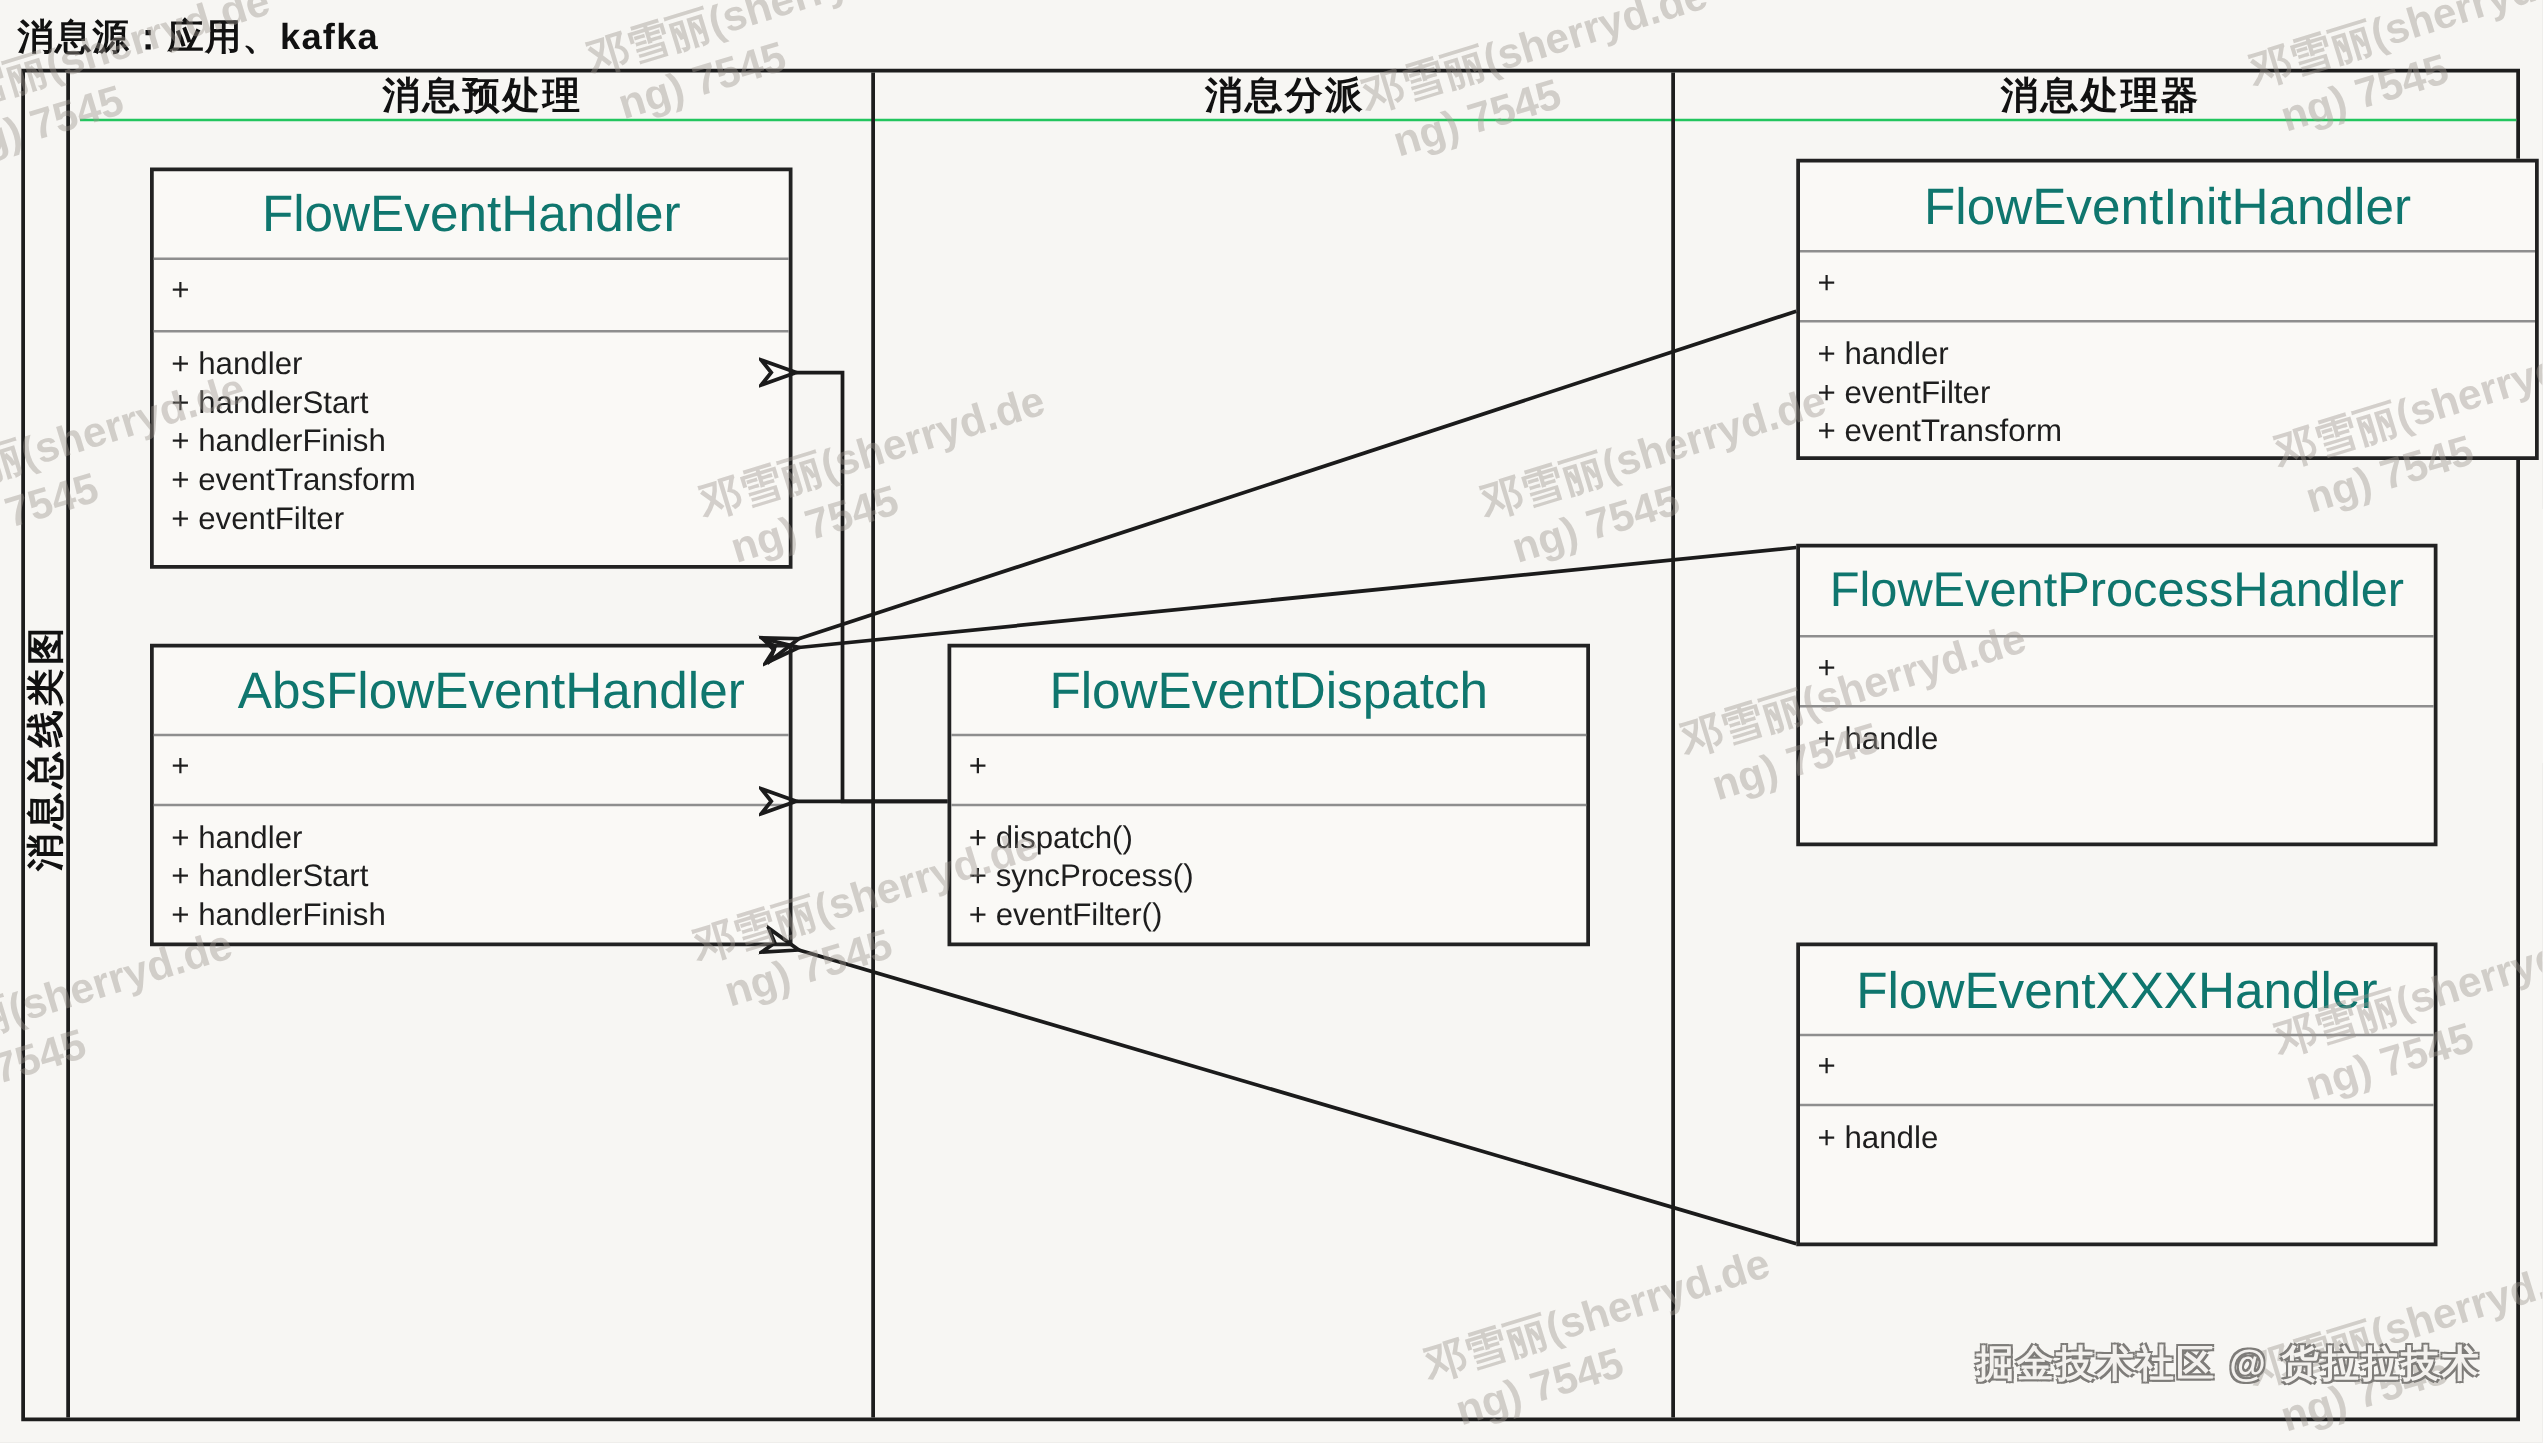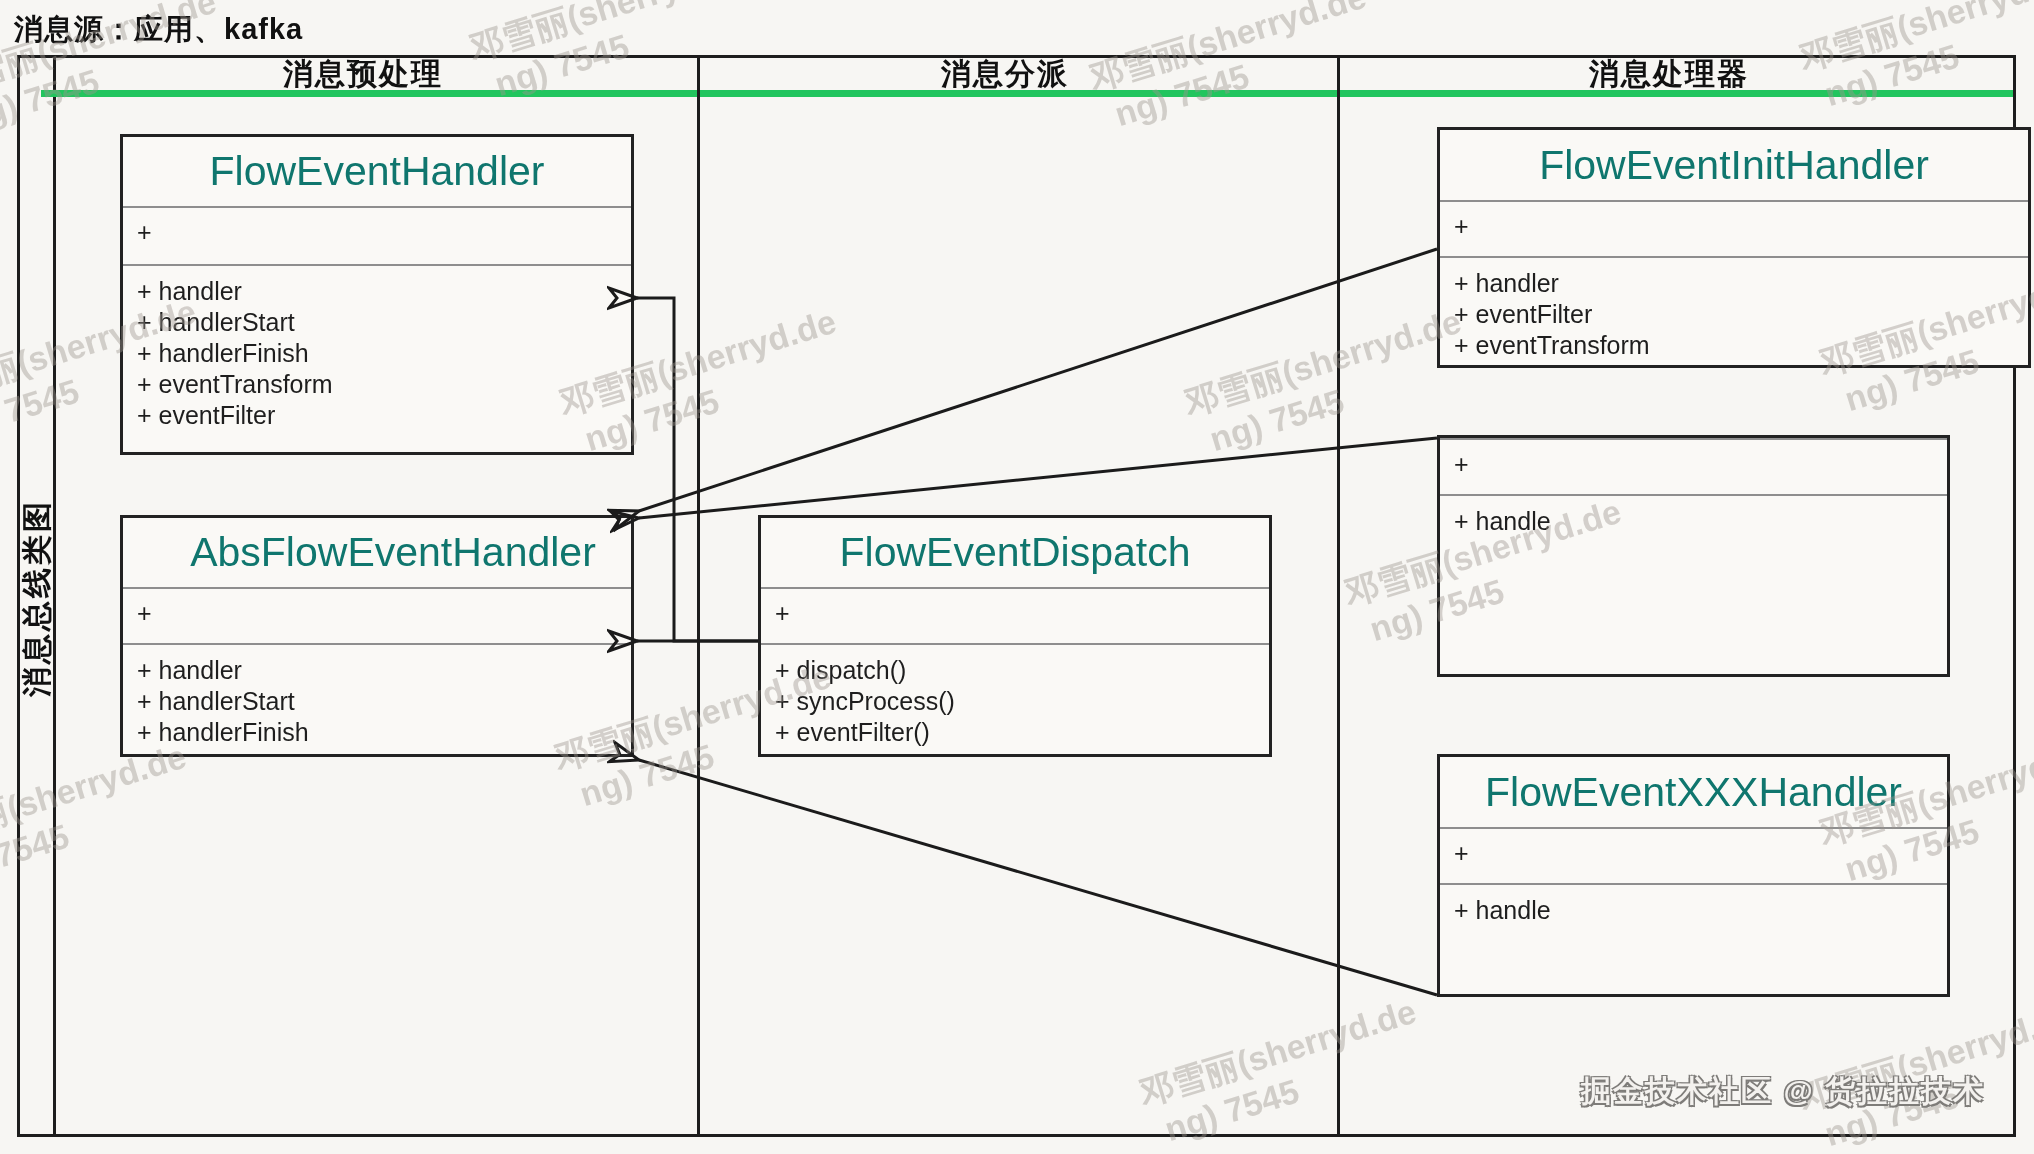--- a/index.html
+++ b/index.html
@@ -24,22 +24,22 @@
     position:absolute;left:0;top:0;width:36px;height:100%;
     border-right:3px solid #1d1d1d;box-sizing:border-box;
   }
   .side-label{
     position:absolute;left:50%;top:540px;
     transform:translate(-50%,-50%) rotate(-90deg);
     white-space:nowrap;font-size:30px;font-weight:bold;letter-spacing:3px;color:#111;
   }
   
   .header-row{
-    position:absolute;left:21px;top:0;right:0;height:39px;
-    border-bottom:7px solid #22c55e;box-sizing:border-box;display:flex;
+    position:absolute;left:44px;top:0;right:0;height:39px;
+    border-bottom:2px solid #22c55e;box-sizing:border-box;display:flex;
   }
   .header-cell{
     display:flex;align-items:center;justify-content:center;
     font-size:30px;font-weight:bold;color:#111;letter-spacing:2px;
   }
   .header-cell.c1{width:644px;}
   .header-cell.c2{width:640px;}
   .header-cell.c3{flex:1;}
   .col-div{position:absolute;top:0;bottom:0;width:3px;background:#1d1d1d;}
   .col-div.d1{left:677px;}
@@ -162,20 +162,21 @@
         <div>+</div>
       </div>
     <div class="uml-methods">
         <div>+ handler</div>
         <div>+ eventFilter</div>
         <div>+ eventTransform</div>
       </div>
   </div>
 
   <div class="uml-class box-proc">
+    <div class="uml-title">FlowEventProcessHandler</div>
     <div class="uml-attrs">
         <div>+</div>
       </div>
     <div class="uml-methods">
         <div>+ handle</div>
       </div>
   </div>
 
   <div class="uml-class box-xxx">
     <div class="uml-title">FlowEventXXXHandler</div>

